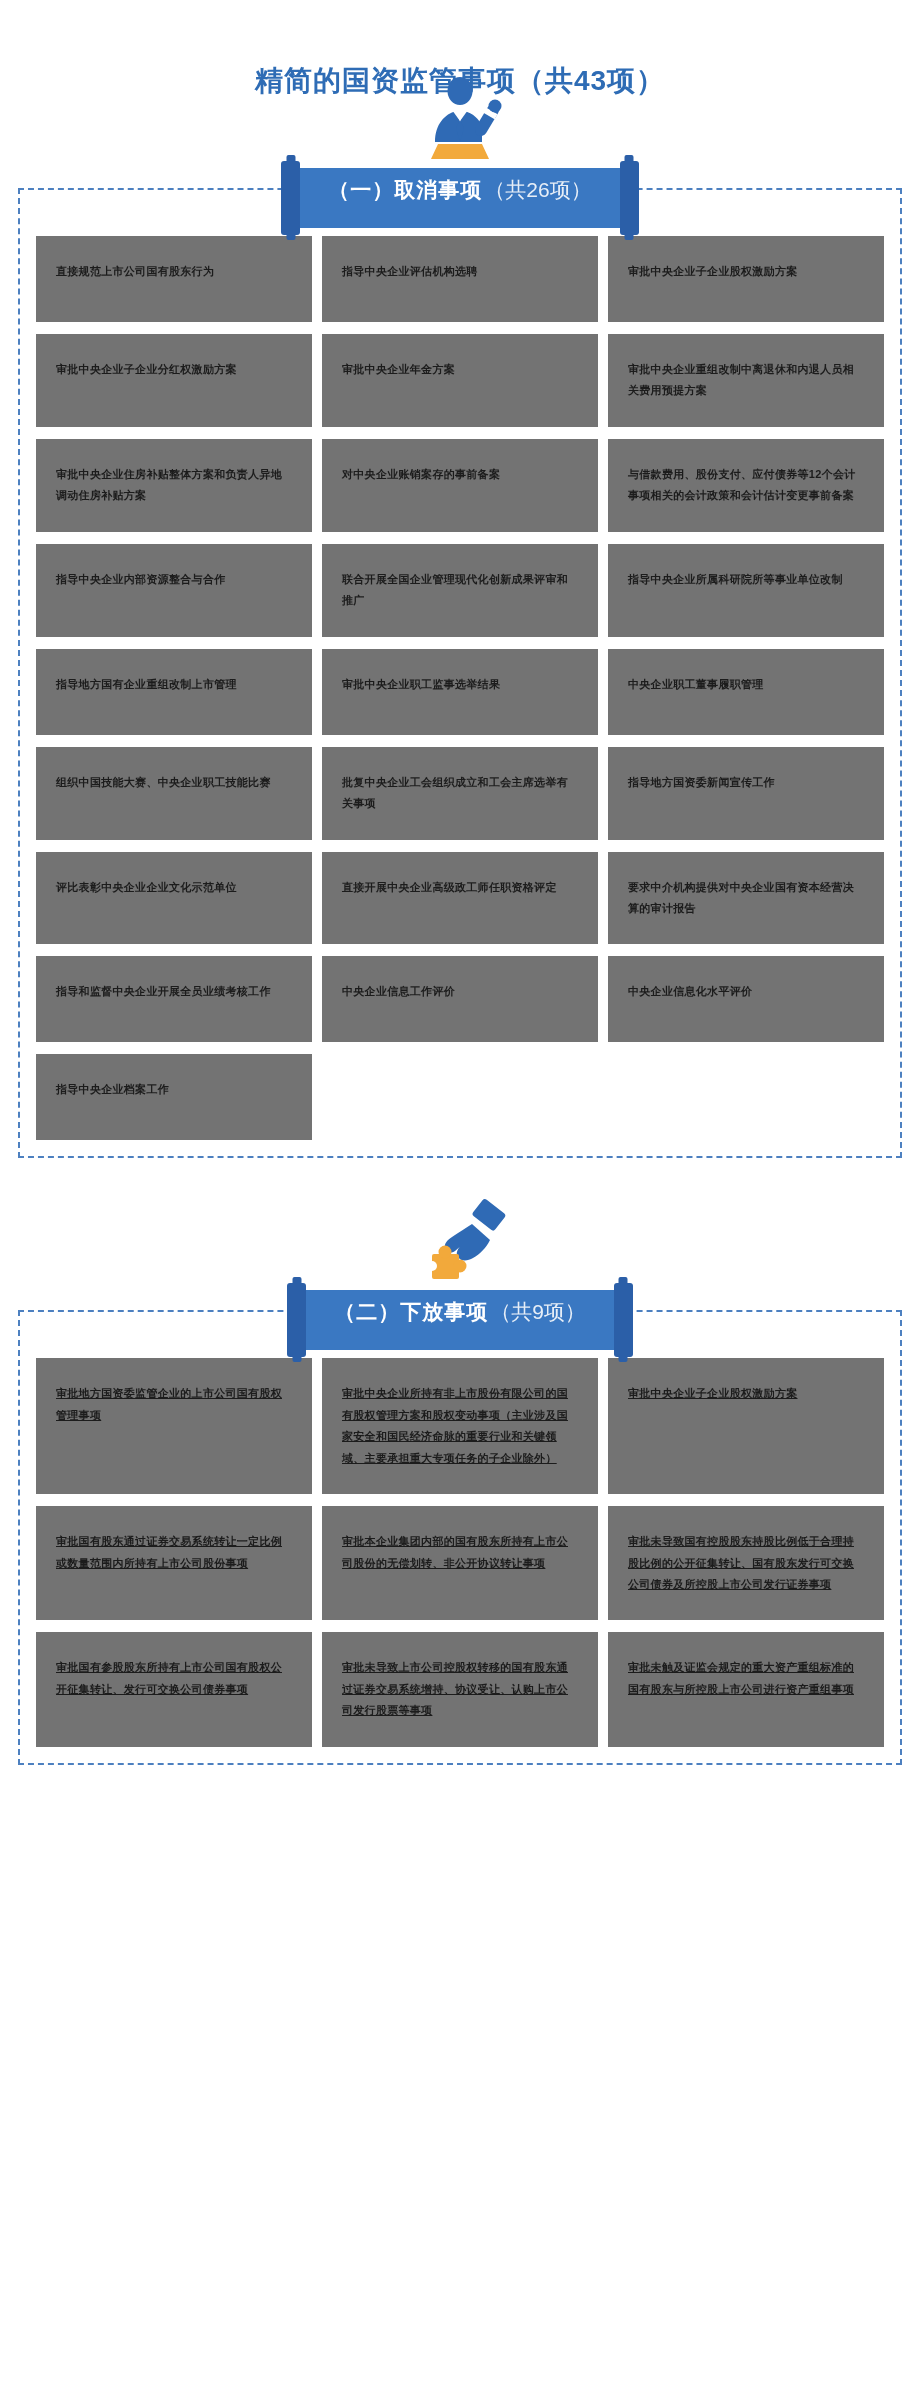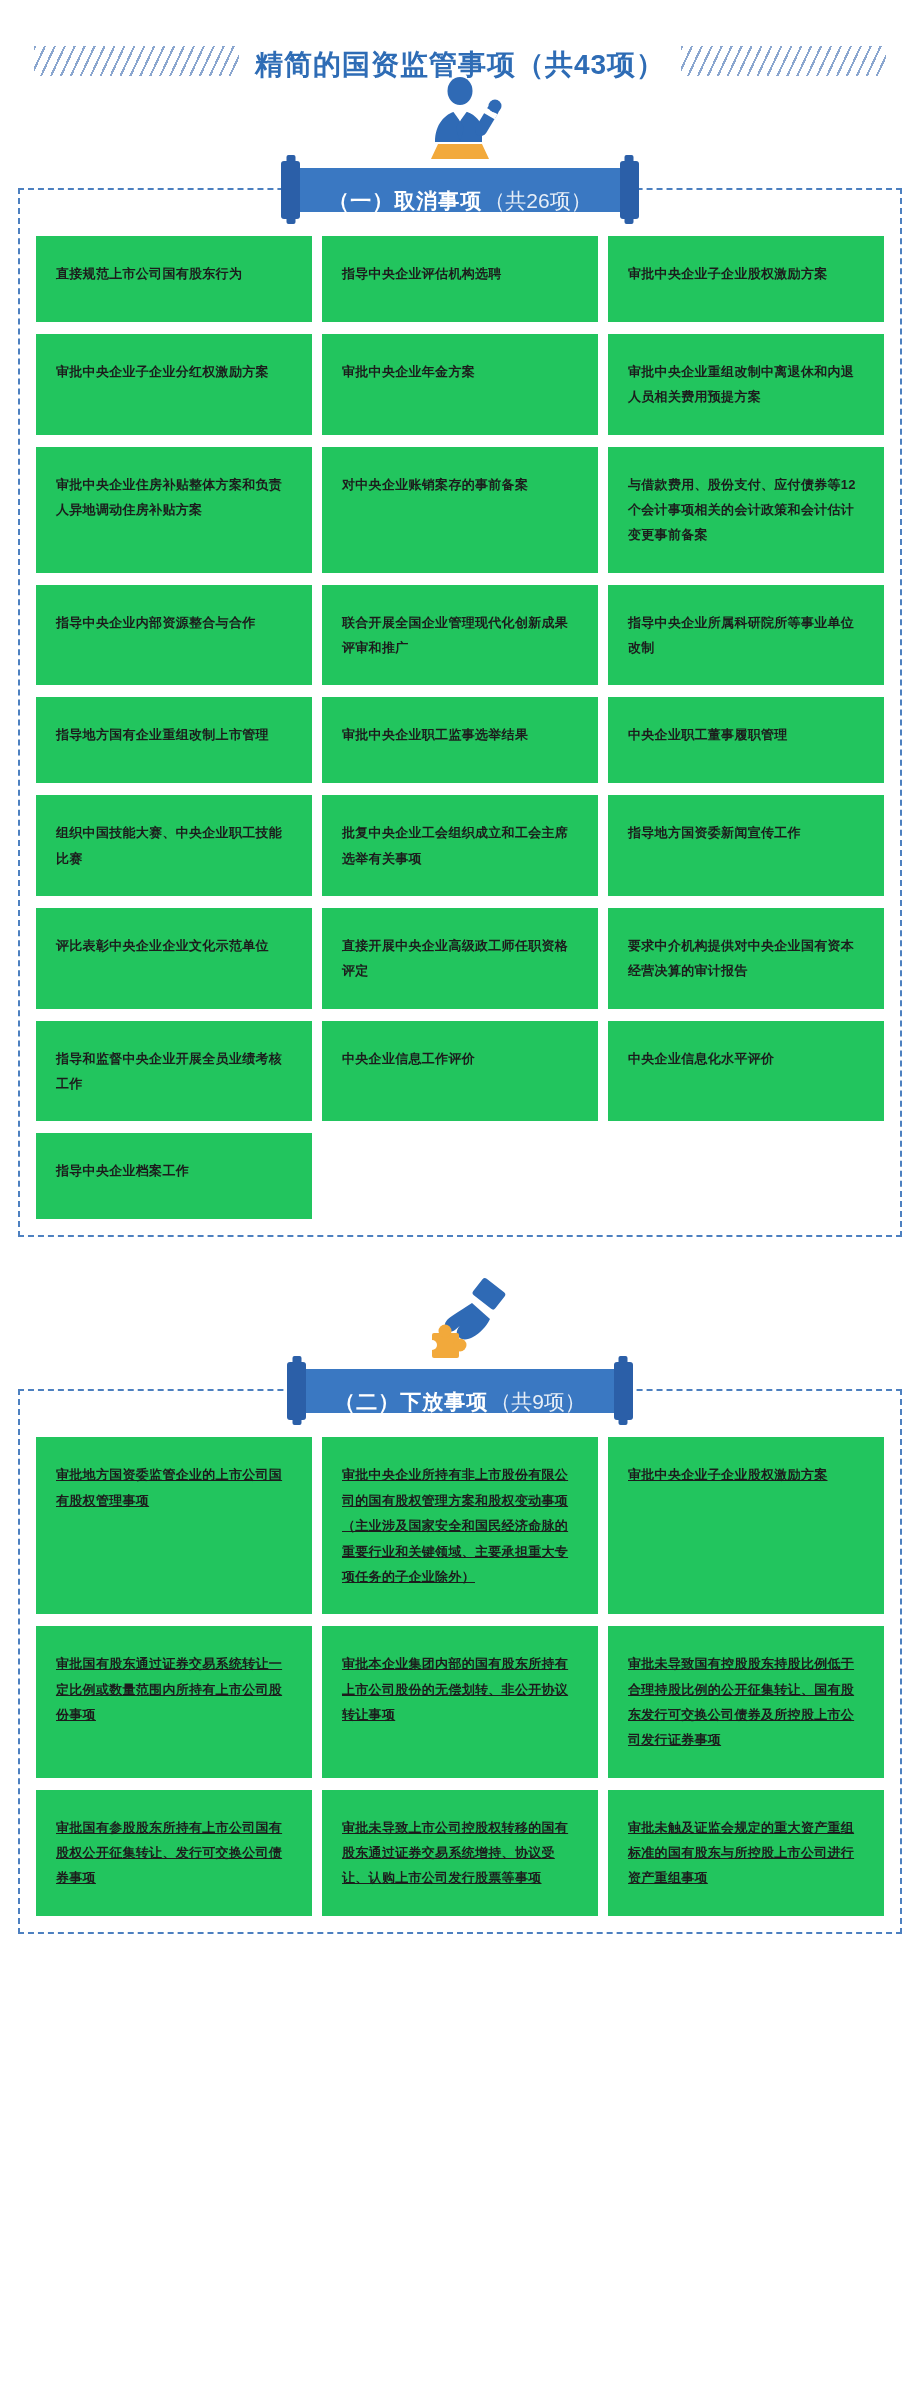--- a/index.html
+++ b/index.html
@@ -5,22 +5,22 @@
   * { margin:0; padding:0; box-sizing:border-box; }
   html,body { background:#ffffff; }
   body {
     width:920px; min-height:2395px; margin:0 auto;
     font-family:"Liberation Sans", sans-serif;
     color:#1c1c1c;
   }
 
   
   .header {
-    display:flex; align-items:flex-start; gap:16px;
-    margin:46px 34px 0 34px; height:34px;
+    display:flex; align-items:center; gap:16px;
+    margin:46px 34px 0 34px; height:34px;flex-direction:column;
   }
   .hatch {
     flex:1; height:30px;
     background:repeating-linear-gradient(115deg,
       #8aa6cf 0, #8aa6cf 2px, transparent 2px, transparent 9px);
   }
   .page-title {
     font-size:28px; font-weight:700; color:#2e6cb5;
     letter-spacing:1px; white-space:nowrap;
   }
@@ -40,21 +40,21 @@
     transform:translateX(-50%);
     line-height:0;
   }
   .ribbon-wrap {
     position:absolute; top:-22px; left:0; right:0;
     text-align:center; line-height:0; z-index:2;
   }
   .ribbon {
     position:relative; display:inline-block;
     background:#3a78c2; color:#ffffff;
-    height:44px; line-height:44px; padding:11px 34px;
+    height:60px; line-height:44px; padding:0 34px;
     font-size:21px; white-space:nowrap;
   }
   .ribbon .bold { font-weight:700; letter-spacing:1px; }
   .ribbon .light { font-weight:400; opacity:.88; margin-left:2px; }
   .cap {
     position:absolute; top:-7px; bottom:-7px; width:19px;
     background:#2b5fa8; border-radius:3px;
   }
   .cap-l { left:-13px; } .cap-r { right:-13px; }
   .cap .nub {
@@ -63,23 +63,23 @@
   }
   .cap .nub-b {
     top:auto; bottom:-5px; border-radius:0 0 2px 2px; height:6px;
   }
 
   .grid {
     display:grid; grid-template-columns:repeat(3, 1fr);
     gap:12px 10px;
   }
   .cell {
-    background:#22c55e;
+    background:#737373;
     padding:25px 20px;
-    font-size:13px; font-weight:700; line-height:1.95;
+    font-size:11px; font-weight:700; line-height:1.95;
     color:#1c1c1c; letter-spacing:.3px;
     min-height:86px;
   }
 </style>
 </head>
 <body>
 
 <div class="header">
   <div class="hatch"></div>
   <div class="page-title">精简的国资监管事项（共43项）</div>

